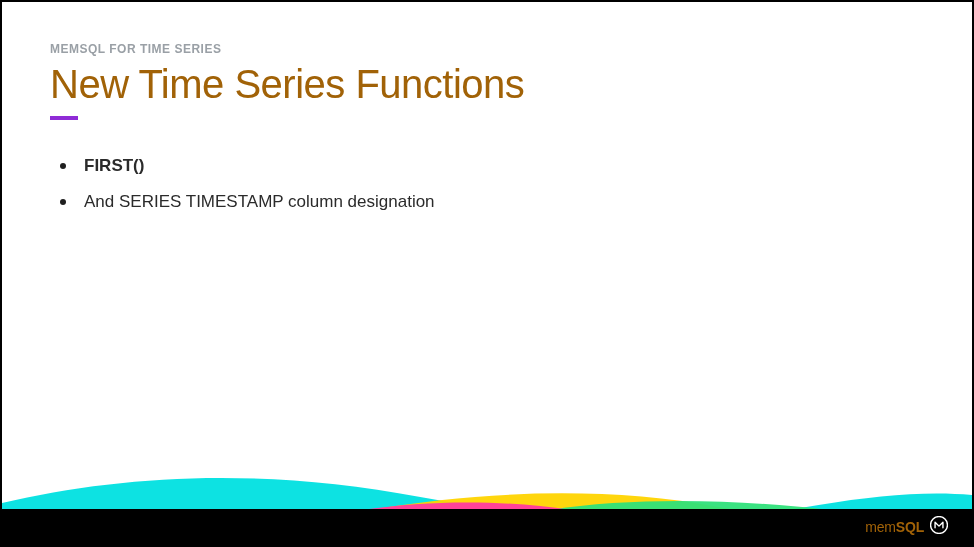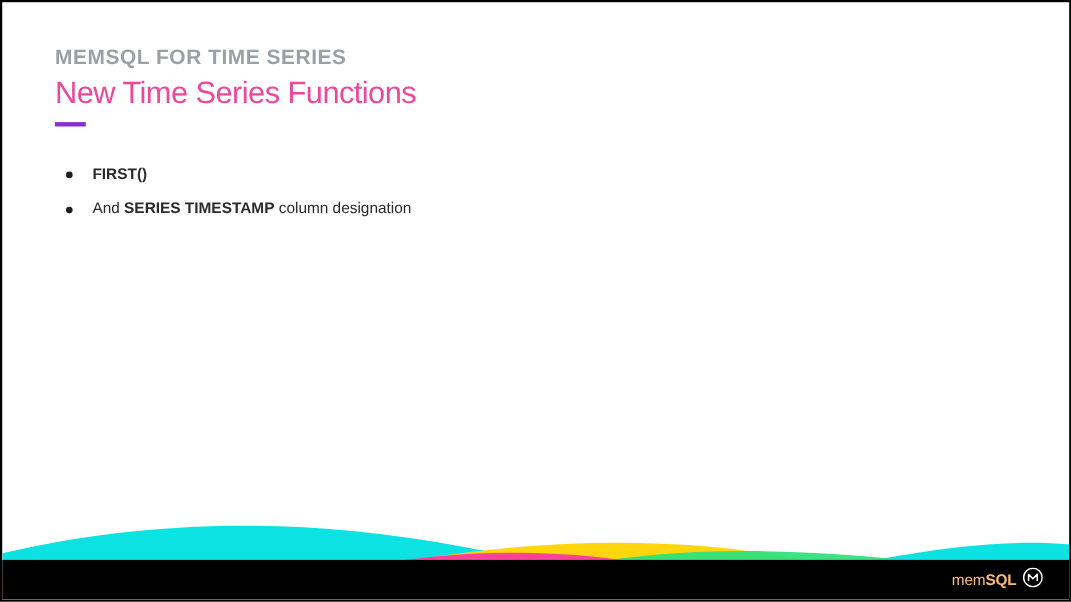--- a/index.html
+++ b/index.html
@@ -21,48 +21,48 @@
     left: 2px;
     right: 2px;
     bottom: 2px;
     background: #ffffff;
     overflow: hidden;
   }
   .content {
     padding: 40px 48px 0 48px;
   }
   .eyebrow {
-    font-size: 19px;
+    font-size: 12px;
     font-weight: 700;
     letter-spacing: 0.5px;
     color: #9aa0a6;
     margin-bottom: 6px;
   }
   .title {
-    font-size: 28px;
+    font-size: 40px;
     font-weight: 400;
-    color: #ec4899;
+    color: #a16207;
     line-height: 1.1;
     margin-bottom: 10px;
     letter-spacing: -0.5px;
   }
   .accent-rule {
     width: 28px;
     height: 4px;
     background: #8f2bd6;
     margin-bottom: 34px;
   }
   ul.bullets {
     list-style: none;
     padding-left: 10px;
   }
   ul.bullets li {
     position: relative;
     padding-left: 24px;
-    font-size: 14px;
+    font-size: 17px;
     line-height: 1.4;
     color: #2b2b2b;
     margin-bottom: 12px;
   }
   ul.bullets li::before {
     content: "";
     position: absolute;
     left: 0;
     top: 0.55em;
     width: 6px;
@@ -70,21 +70,21 @@
     background: #1f1f1f;
     border-radius: 50%;
   }
   ul.bullets li .b-text {
     font-weight: 700;
   }
   ul.bullets li.last .b-text {
     font-weight: 400;
   }
   ul.bullets li.last .b-text .strong {
-    font-weight: 700;
+    font-weight: 400;
   }
 
   
   .wave-wrap {
     position: absolute;
     left: 0;
     right: 0;
     bottom: 0;
     height: 90px;
     pointer-events: none;
@@ -106,21 +106,21 @@
     background: #000;
     display: flex;
     justify-content: flex-end;
     align-items: center;
     padding-right: 24px;
   }
   .brand {
     display: flex;
     align-items: center;
     gap: 6px;
-    color: #fdba74;
+    color: #a16207;
   }
   .brand-text {
     font-size: 14px;
     font-weight: 400;
     letter-spacing: -0.2px;
   }
   .brand-text .bold {
     font-weight: 700;
   }
   .brand-mark {

